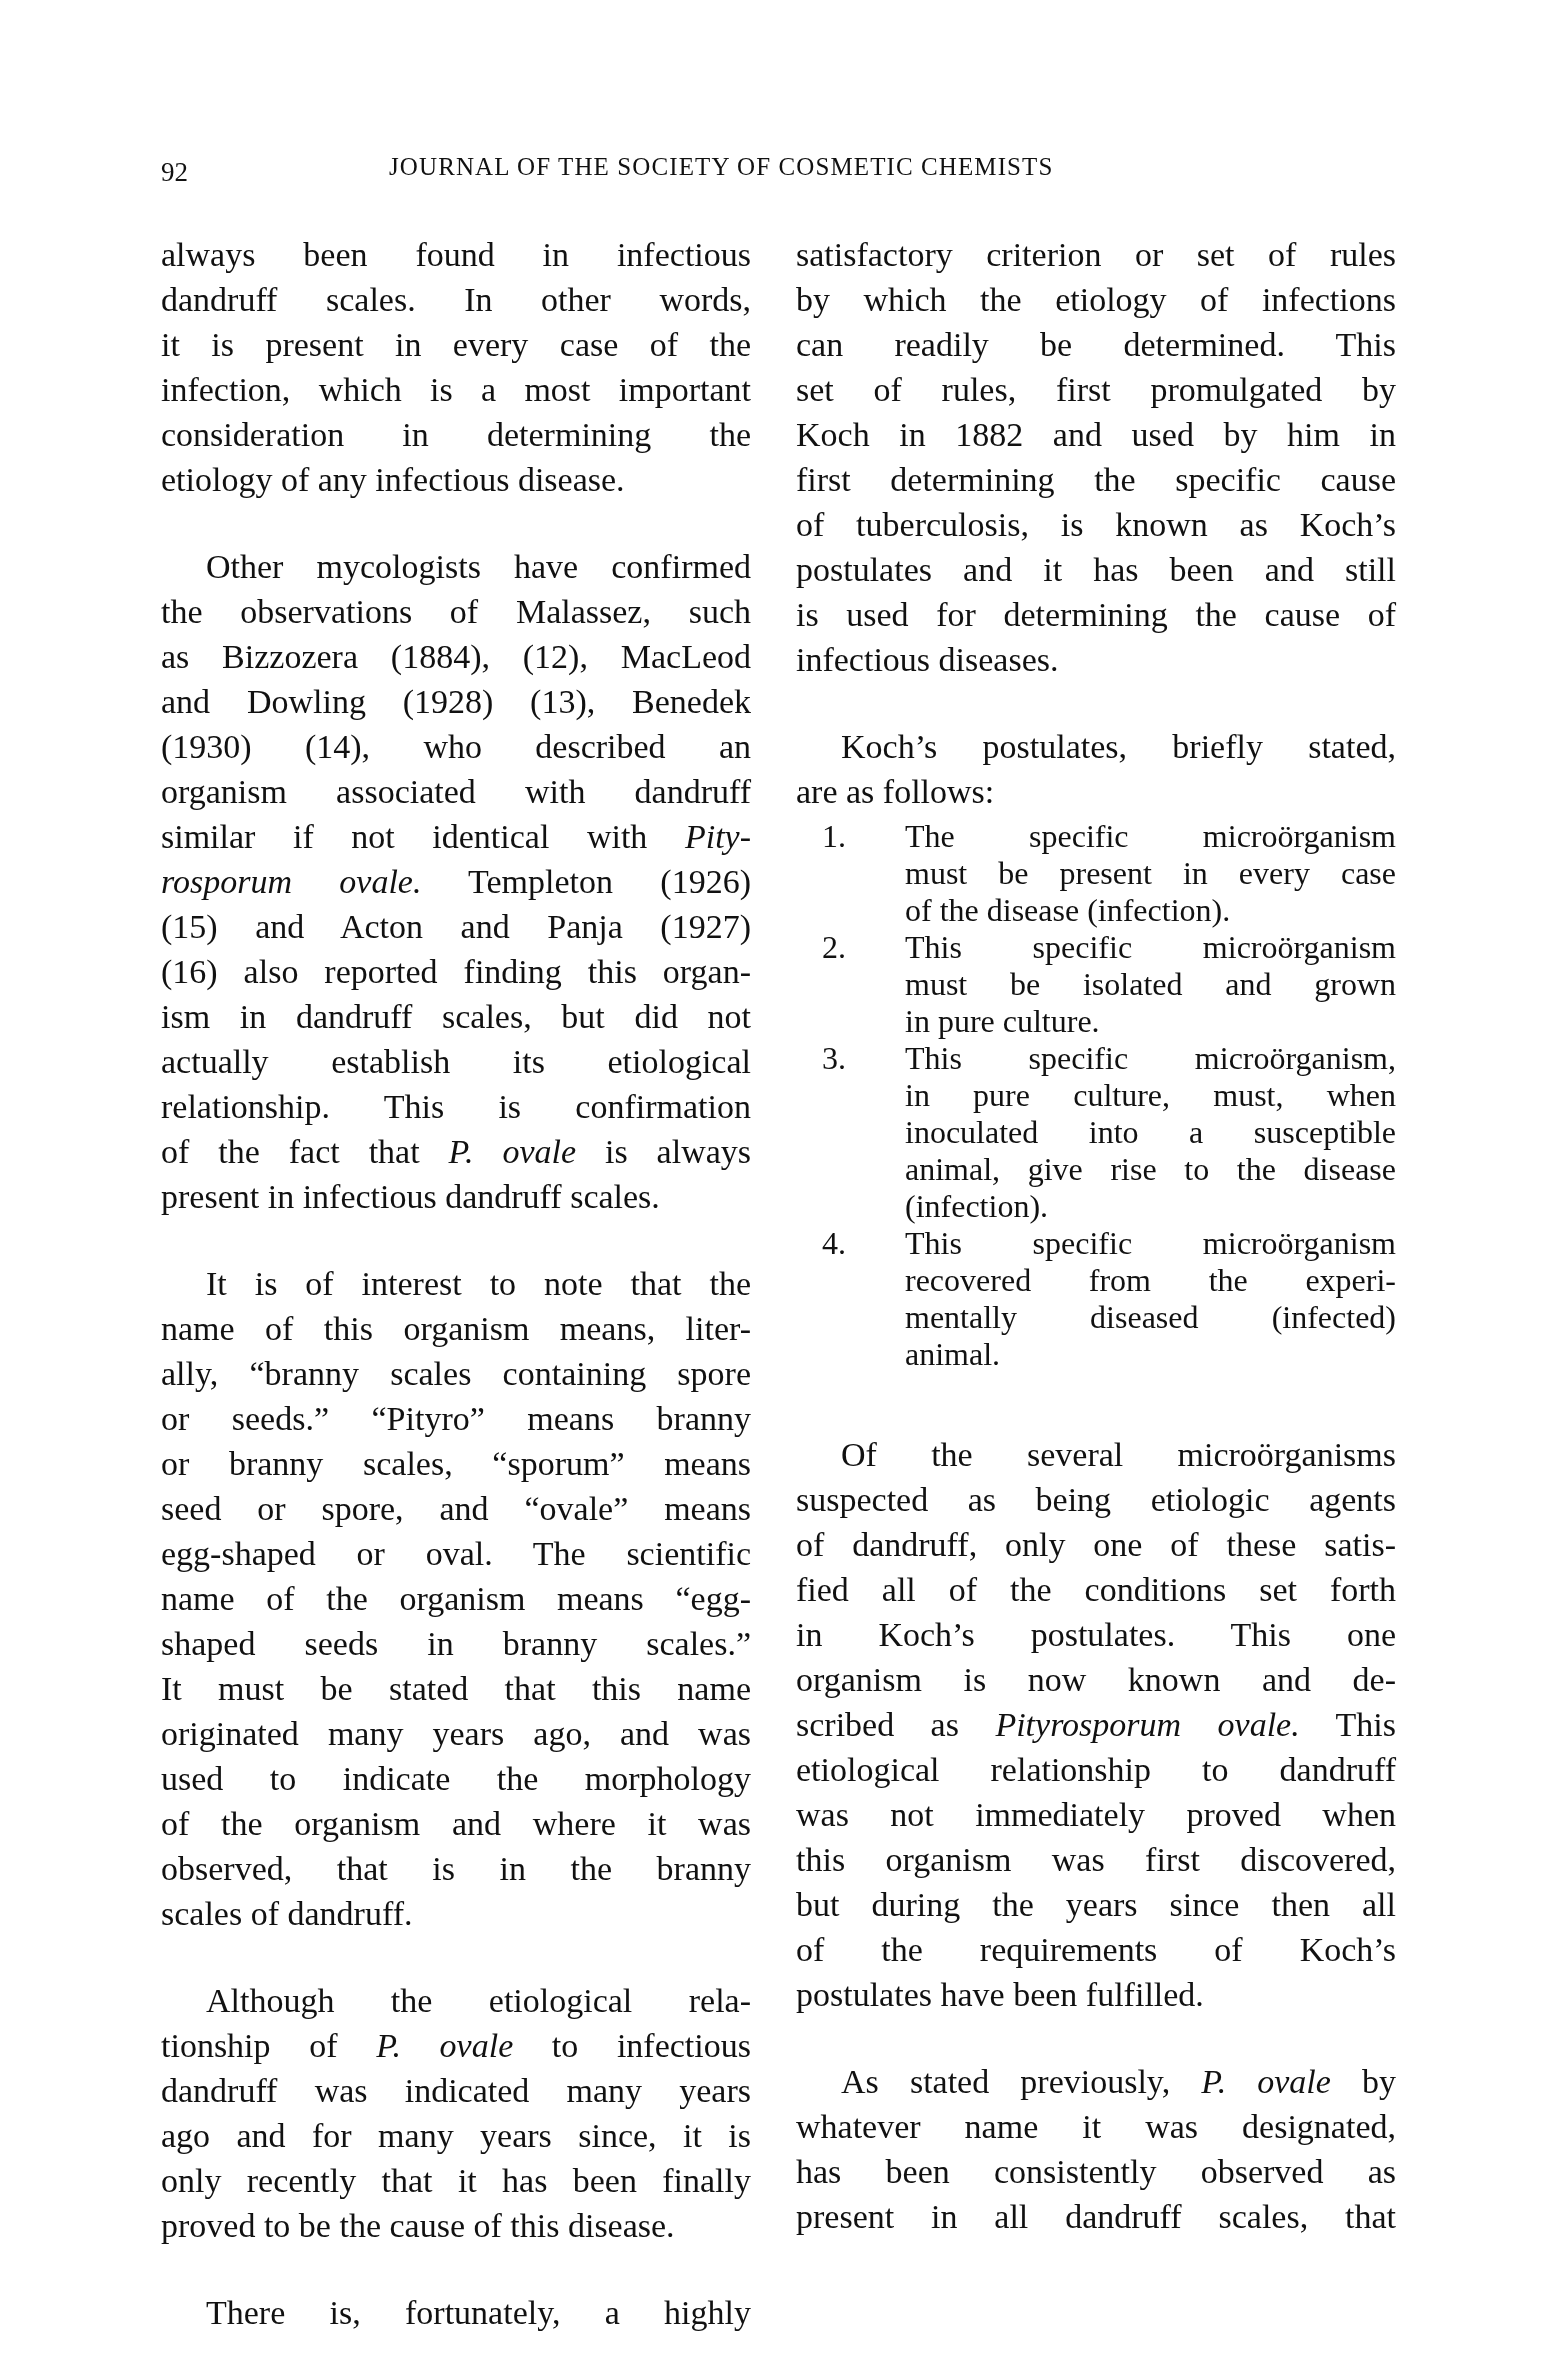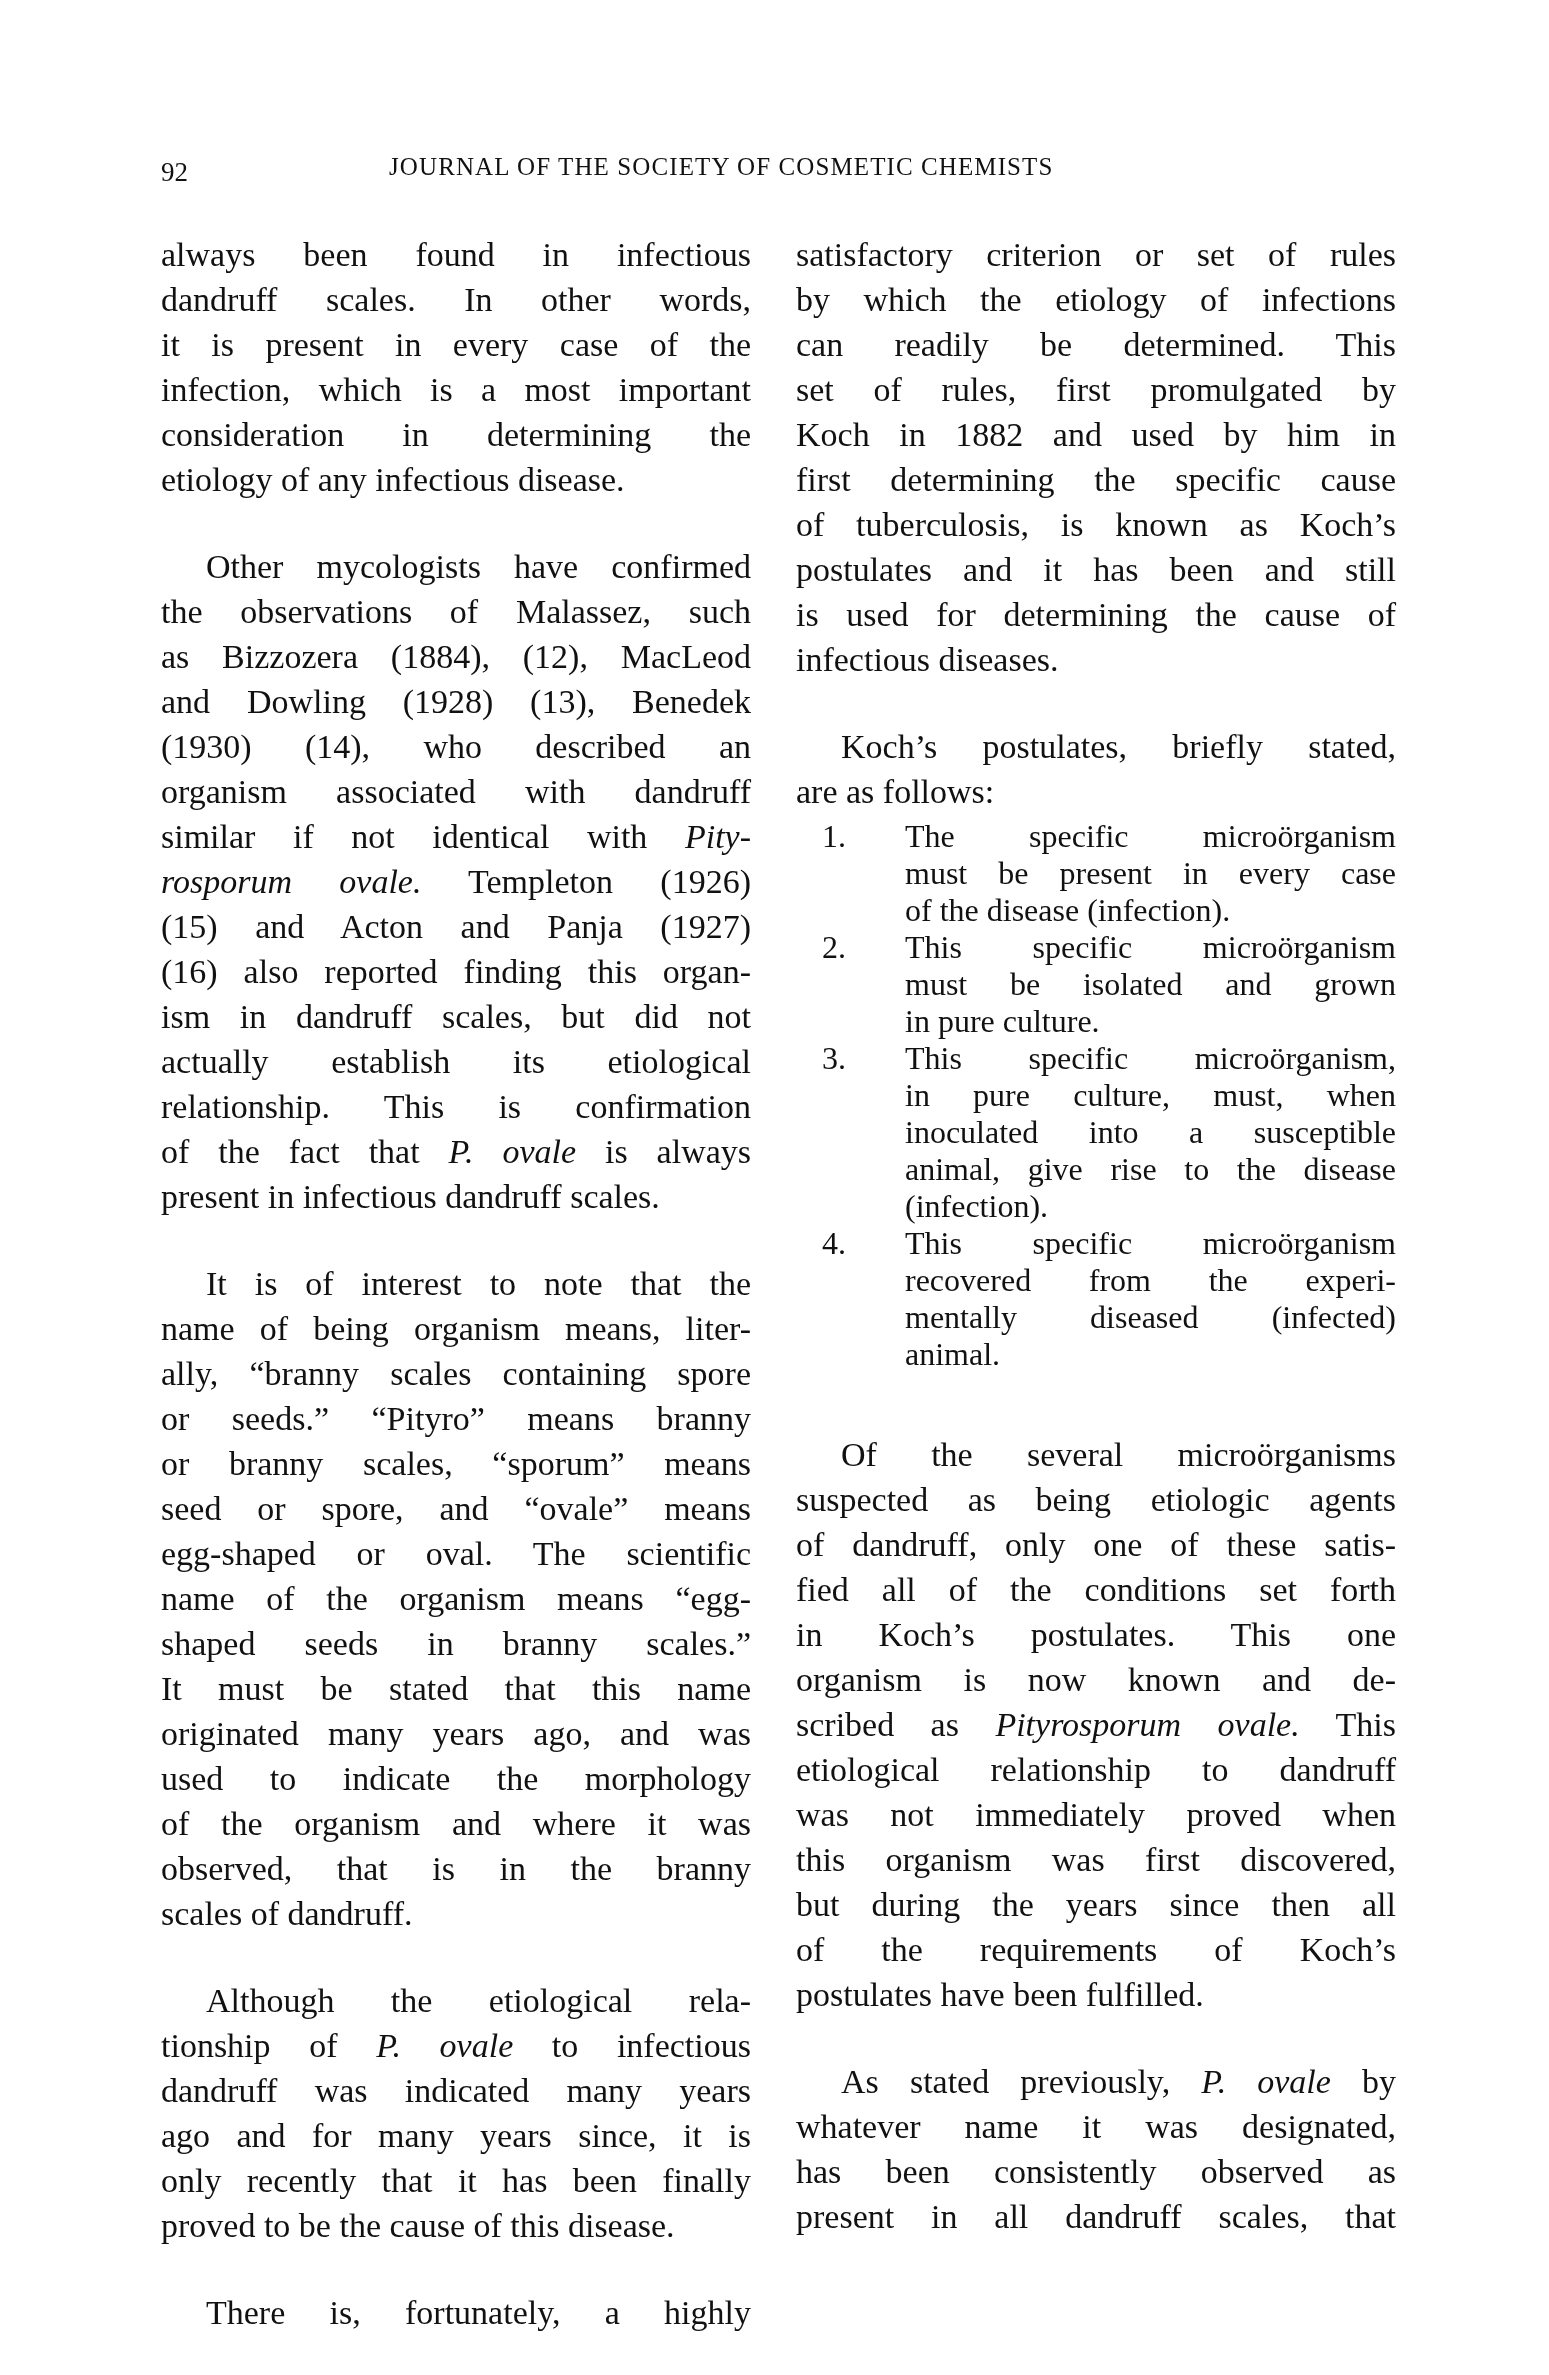--- a/index.html
+++ b/index.html
@@ -52,21 +52,21 @@
         <div class="line">(15) and Acton and Panja (1927)</div>
         <div class="line">(16) also reported finding this organ-</div>
         <div class="line">ism in dandruff scales, but did not</div>
         <div class="line">actually establish its etiological</div>
         <div class="line">relationship. This is confirmation</div>
         <div class="line">of the fact that <i>P. ovale</i> is always</div>
         <div class="line last">present in infectious dandruff scales.</div>
       </div>
       <div>
         <div class="line indent">It is of interest to note that the</div>
-        <div class="line">name of being organism means, liter-</div>
+        <div class="line">name of this organism means, liter-</div>
         <div class="line">ally, “branny scales containing spore</div>
         <div class="line">or seeds.” “Pityro” means branny</div>
         <div class="line">or branny scales, “sporum” means</div>
         <div class="line">seed or spore, and “ovale” means</div>
         <div class="line">egg-shaped or oval. The scientific</div>
         <div class="line">name of the organism means “egg-</div>
         <div class="line">shaped seeds in branny scales.”</div>
         <div class="line">It must be stated that this name</div>
         <div class="line">originated many years ago, and was</div>
         <div class="line">used to indicate the morphology</div>

